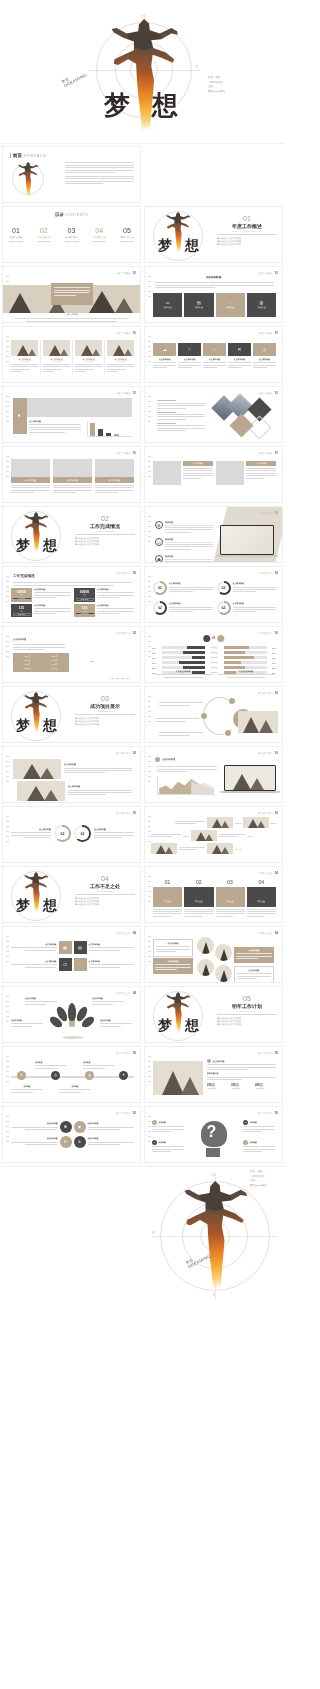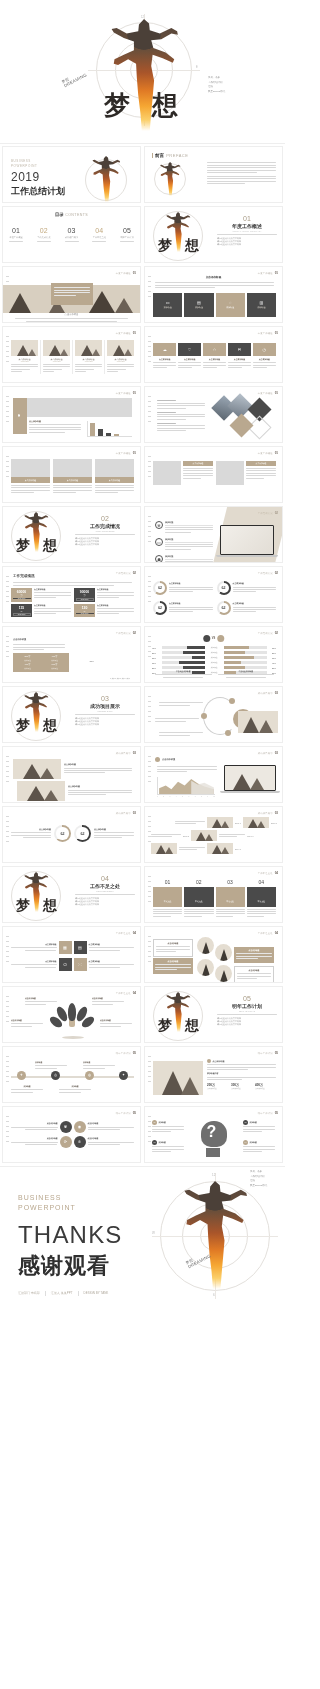--- a/index.html
+++ b/index.html
@@ -115,35 +115,20 @@
       <div>梦想，有趣</div>
       <div>工作总结计划</div>
       <div>汇报</div>
       <div>我是among你们。</div>
     </div>
   </div>
 </div>
 
 <div class="grid" style="margin-top:2px;">
 
-  <div class="slide half">
-    <div style="position:absolute;left:8px;top:12px;">
-      <div style="font-size:3px;color:#bdb4a6;letter-spacing:.6px;line-height:1.5;">
-        <div>BUSINESS</div>
-        <div>POWERPOINT</div>
-      </div>
-      <div style="font-size:12px;color:#3c3c3c;margin-top:2px;letter-spacing:.5px;">2019</div>
-      <div style="font-size:9px;font-weight:bold;color:#2f2f2f;margin-top:1px;">工作总结计划</div>
-
-    </div>
-    <div class="compass" style="left:82px;top:12px;width:42px;height:42px;"></div>
-    <div class="figure" style="left:103px;top:32px;width:30px;height:46px;">
-        <div class="fig-body"></div>
-      </div>
-  </div>
 
   <div class="slide half">
     <div style="position:absolute;left:7px;top:6px;display:flex;align-items:baseline;gap:2px;border-left:1.4px solid #b9a88f;padding-left:2px;">
       <span style="font-size:4.6px;font-weight:bold;color:#3a3a3a;">前言</span>
       <span style="font-size:4px;color:#b5ada0;letter-spacing:.5px;">PREFACE</span>
     </div>
     <div class="compass" style="left:9px;top:16px;width:32px;height:32px;"></div>
     <div class="figure" style="left:25px;top:32px;width:22px;height:34px;">
         <div class="fig-body"></div>
       </div>
@@ -1674,33 +1659,20 @@
         <span style="font-size:1.8px;font-weight:bold;color:#5b5b5b;">添加标题</span>
       </div>
       <div class="ln"></div>
         <div class="ln"></div>
         <div class="ln" style="width:60%"></div>
     </div>
   </div>
 </div>
 
 <div class="slide" style="margin-top:3px;height:142px;border:none;border-top:1px solid #eee;">
-  <div style="position:absolute;left:18px;top:26px;">
-    <div style="font-size:7px;color:#b9a88f;letter-spacing:1px;line-height:1.45;">
-      <div>BUSINESS</div>
-      <div>POWERPOINT</div>
-    </div>
-    <div style="font-size:24px;color:#3b3b3b;margin-top:8px;letter-spacing:1.2px;">THANKS</div>
-    <div style="font-size:22px;font-weight:bold;color:#2f2f2f;margin-top:2px;letter-spacing:1px;">感谢观看</div>
-    <div style="display:flex;gap:5px;margin-top:10px;font-size:3px;color:#b0a99d;line-height:1.5;">
-      <span style="border-right:1px solid #ddd;padding-right:5px;">汇报部门 市场部</span>
-      <span style="border-right:1px solid #ddd;padding-right:5px;">汇报人 某某PPT</span>
-      <span>DESIGN BY TANK</span>
-    </div>
-  </div>
 
   <div class="compass" style="left:160px;top:14px;width:110px;height:110px;"></div>
   <div class="compass" style="left:182px;top:36px;width:66px;height:66px;"></div>
   <div class="compass" style="left:200px;top:54px;width:30px;height:30px;"></div>
   <div style="position:absolute;left:215px;top:6px;width:1px;height:126px;background:#eae7e3;"></div>
   <div style="position:absolute;left:152px;top:69px;width:126px;height:1px;background:#eae7e3;"></div>
   <div class="cmark" style="left:212px;top:6px;font-size:3px;">12</div>
   <div class="cmark" style="left:152px;top:64px;font-size:3px;">W</div>
   <div class="cmark" style="left:213px;top:126px;font-size:3px;">6</div>
 

